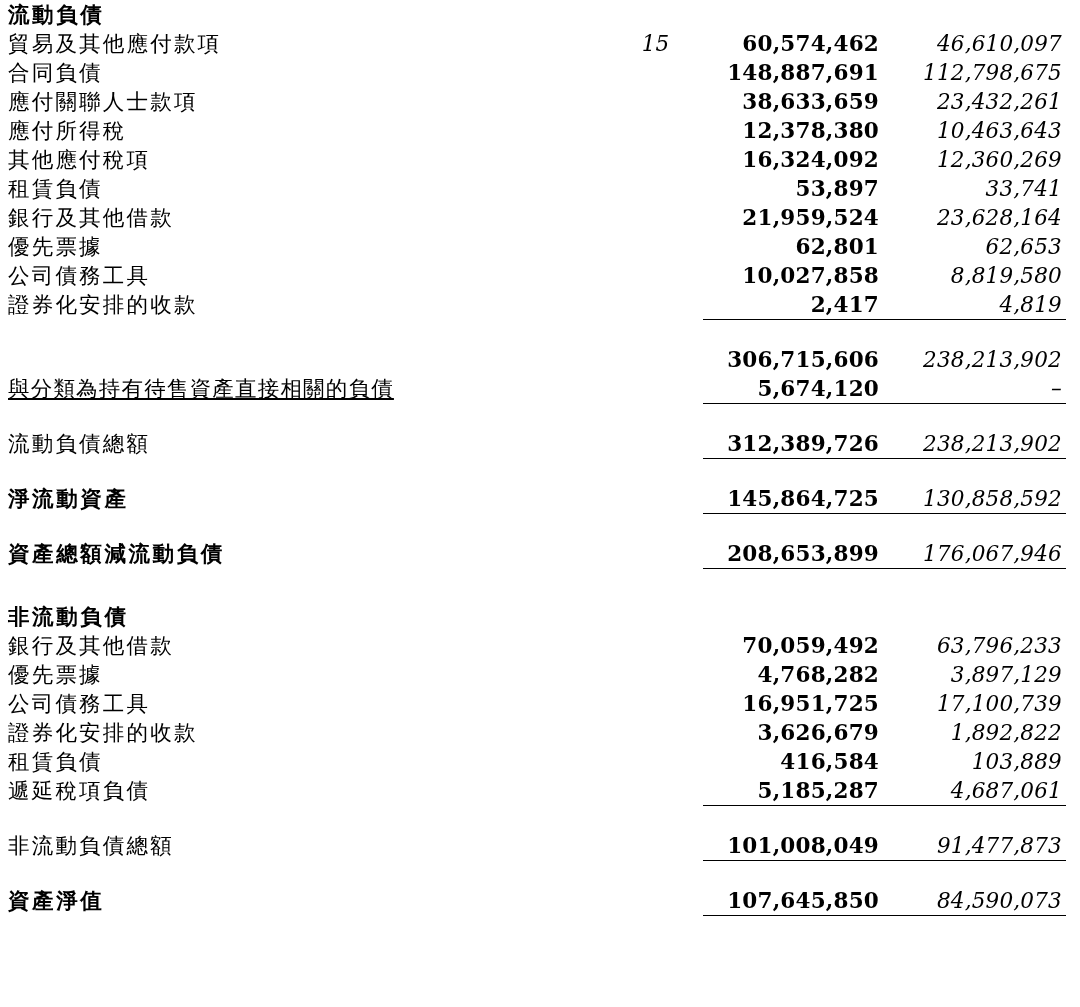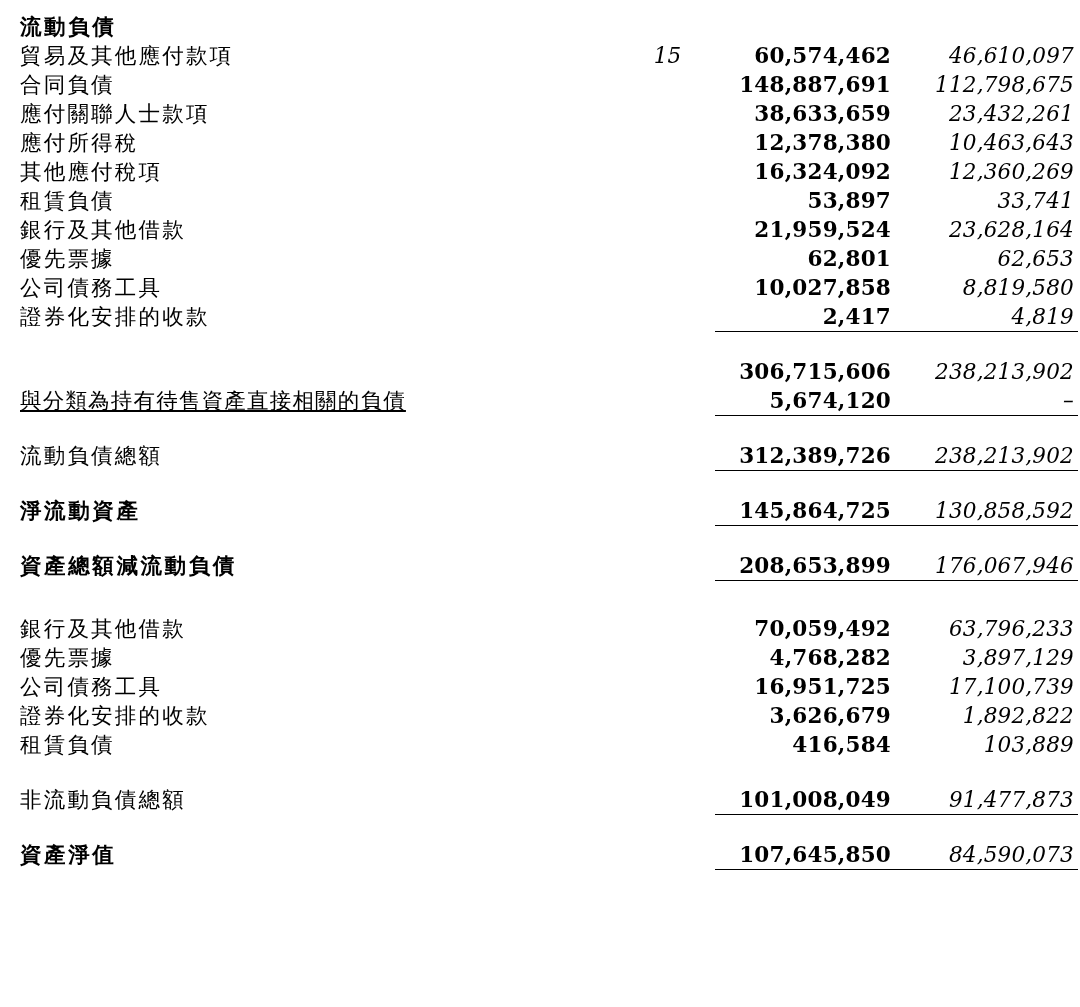--- a/index.html
+++ b/index.html
@@ -11,21 +11,21 @@
     width: 1080px;
     height: 1007px;
     font-family: "DejaVu Serif", "Liberation Serif", serif;
     color: #000000;
     overflow: hidden;
   }
   .sheet {
     position: relative;
     width: 1080px;
     height: 1007px;
-    padding: 12px;
+    padding: 0;
     box-sizing: border-box;
   }
   table.fin {
     width: 1058px;
     margin-left: 8px;
     border-collapse: collapse;
     table-layout: fixed;
   }
   col.c-label { width: 600px; }
   col.c-note  { width: 95px; }
@@ -211,20 +211,26 @@
         <td class="label heading">資產總額減流動負債</td>
         <td class="note"></td>
         <td class="num cur rule-bottom-cur">208,653,899</td>
         <td class="num prev rule-bottom-prev">176,067,946</td>
       </tr>
 
       <tr class="spacer-lg">
           <td colspan="4"></td>
         </tr>
 
+      <tr class="row">
+        <td class="label heading">非流動負債</td>
+        <td class="note"></td>
+        <td class="num cur"></td>
+        <td class="num prev"></td>
+      </tr>
 
       <tr class="row">
         <td class="label">銀行及其他借款</td>
         <td class="note"></td>
         <td class="num cur">70,059,492</td>
         <td class="num prev">63,796,233</td>
       </tr>
       <tr class="row">
         <td class="label">優先票據</td>
         <td class="note"></td>
@@ -241,20 +247,26 @@
         <td class="label">證券化安排的收款</td>
         <td class="note"></td>
         <td class="num cur">3,626,679</td>
         <td class="num prev">1,892,822</td>
       </tr>
       <tr class="row">
         <td class="label">租賃負債</td>
         <td class="note"></td>
         <td class="num cur">416,584</td>
         <td class="num prev">103,889</td>
+      </tr>
+      <tr class="row">
+        <td class="label">遞延稅項負債</td>
+        <td class="note"></td>
+        <td class="num cur rule-bottom-cur">5,185,287</td>
+        <td class="num prev rule-bottom-prev">4,687,061</td>
       </tr>
 
       <tr class="spacer-md">
           <td colspan="4"></td>
         </tr>
 
       <tr class="row">
         <td class="label">非流動負債總額</td>
         <td class="note"></td>
         <td class="num cur rule-bottom-cur">101,008,049</td>

